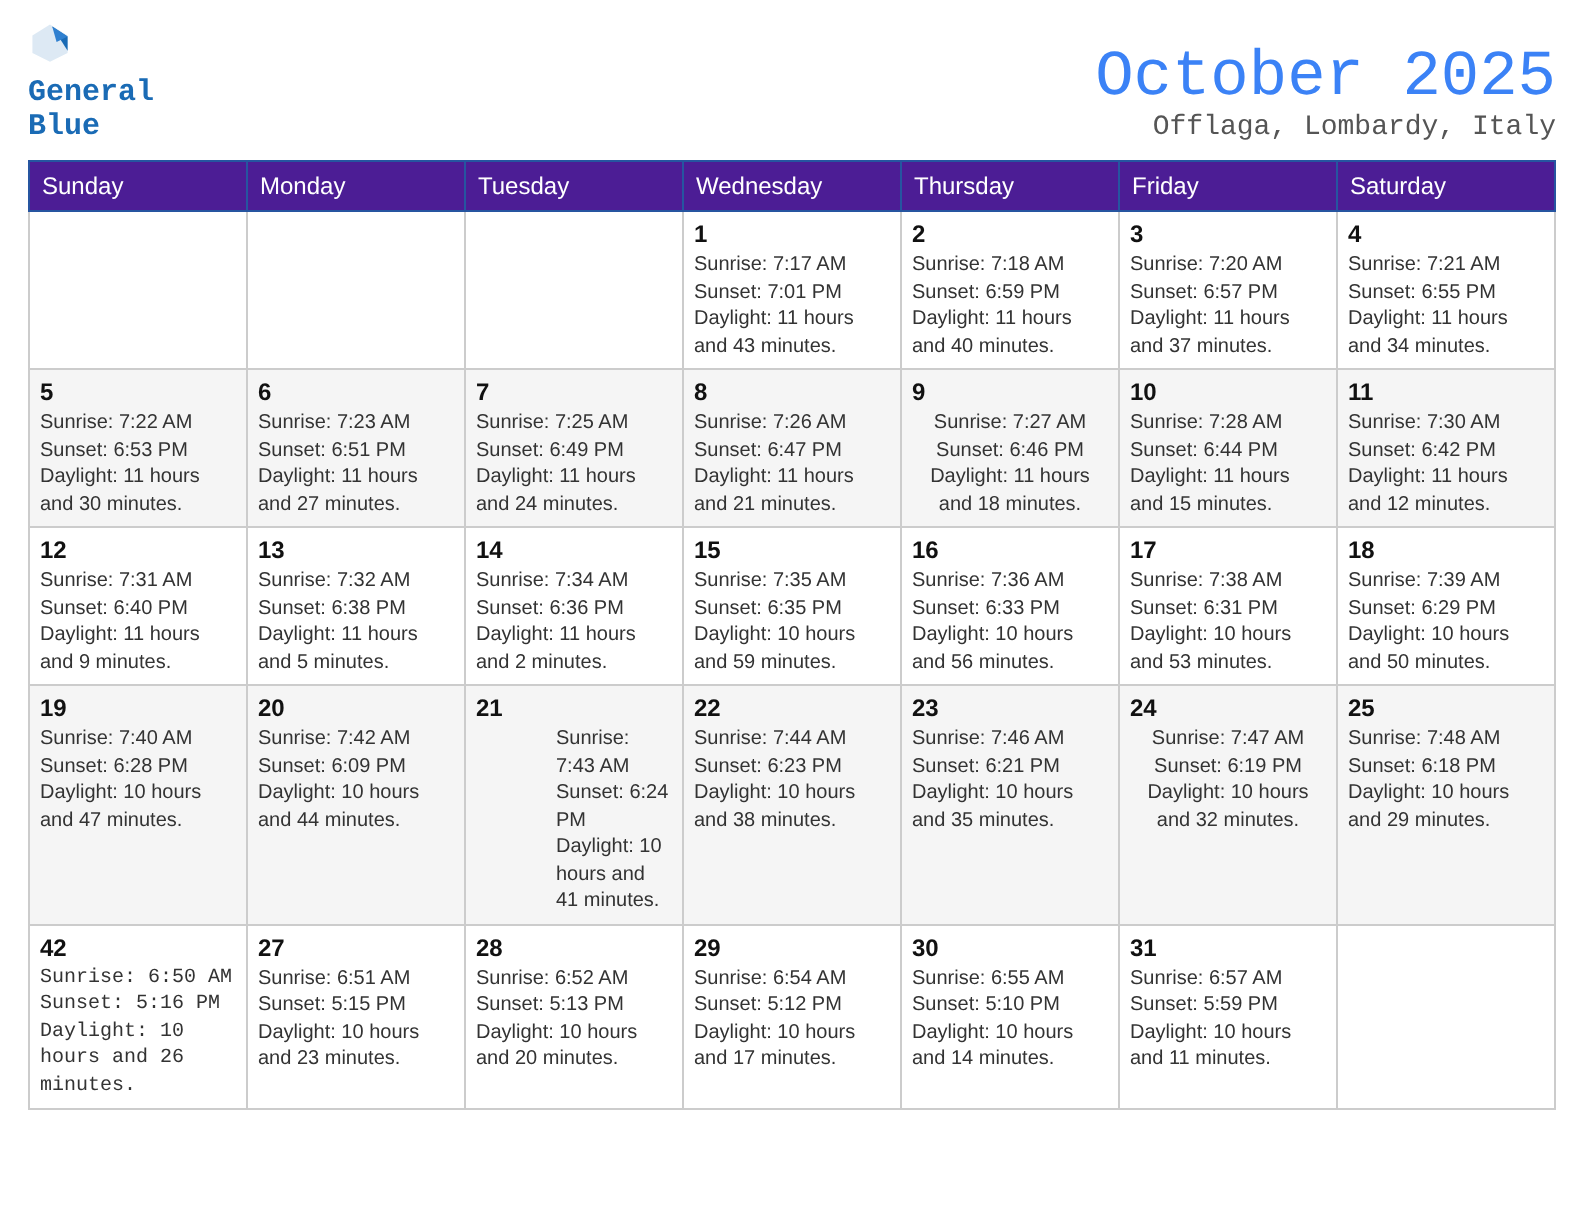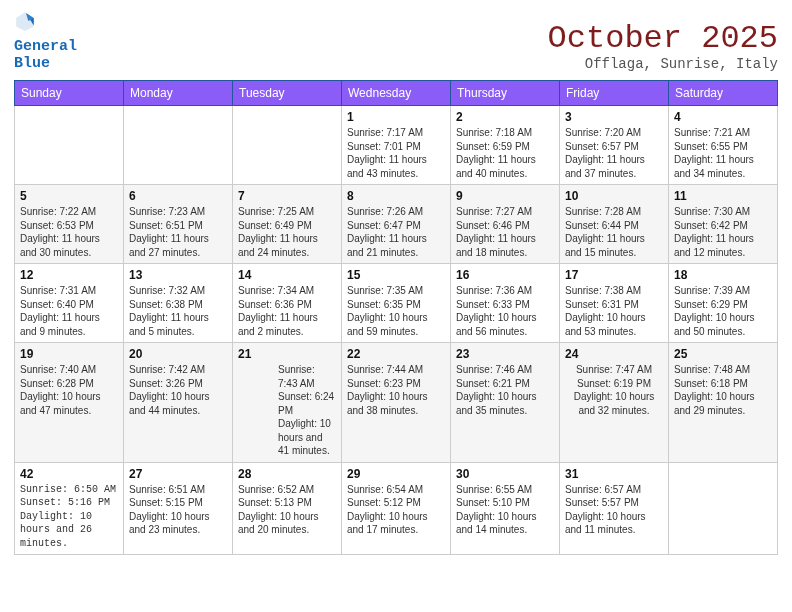--- a/index.html
+++ b/index.html
@@ -41,35 +41,35 @@
       width: 22px;
       height: 22px;
       margin-bottom: 2px;
     }
     .title-block {
       text-align: right;
     }
     .month-title {
       font-size: 32px;
       font-weight: 300;
-      color: #7f1d1d;
+      color: #3b82f6;
       line-height: 1.1;
     }
     .location-title {
       font-size: 14px;
       color: #555;
     }
     .calendar {
       width: 100%;
       border-collapse: collapse;
       border: 1px solid #ccc;
       font-size: 10.5px;
     }
     .calendar th {
-      background: #8b5cf6;
+      background: #4c1d95;
       color: #fff;
       text-align: left;
       padding: 5px 6px;
       font-size: 12px;
       font-weight: normal;
       border: 1px solid #2655a0;
     }
     .calendar td {
       border: 1px solid #ccc;
       vertical-align: top;
@@ -109,21 +109,21 @@
           <polygon points="22,6 36,15 26,20" fill="#3080d0"></polygon>
         </svg>
         <div class="logo-text">
           <div><span>General</span></div>
           <div><span>Blue</span></div>
         </div>
       </div>
     </div>
     <div class="title-block">
       <div class="month-title">October 2025</div>
-      <div class="location-title">Offlaga, Sunrise, Italy</div>
+      <div class="location-title">Offlaga, Lombardy, Italy</div>
     </div>
   </div>
 
   <table class="calendar">
     <thead>
       <tr id="weekday-header">
           <th>Sunday</th>
           <th>Monday</th>
           <th>Tuesday</th>
           <th>Wednesday</th>
@@ -182,21 +182,21 @@
 Daylight: 11 hours and 24 minutes.</div>
           </td>
           <td>
             <div class="day-number">8</div>
             <div class="day-info" style="white-space: pre-line;">Sunrise: 7:26 AM
 Sunset: 6:47 PM
 Daylight: 11 hours and 21 minutes.</div>
           </td>
           <td>
             <div class="day-number">9</div>
-            <div class="day-info" style="white-space: pre-line;">Sunrise: 7:27 AM
+            <div class="day-info" style="white-space: pre-line; text-align: center;">Sunrise: 7:27 AM
 Sunset: 6:46 PM
 Daylight: 11 hours and 18 minutes.</div>
           </td>
           <td>
             <div class="day-number">10</div>
             <div class="day-info" style="white-space: pre-line;">Sunrise: 7:28 AM
 Sunset: 6:44 PM
 Daylight: 11 hours and 15 minutes.</div>
           </td>
           <td>
@@ -253,21 +253,21 @@
         <tr>
           <td>
             <div class="day-number">19</div>
             <div class="day-info" style="white-space: pre-line;">Sunrise: 7:40 AM
 Sunset: 6:28 PM
 Daylight: 10 hours and 47 minutes.</div>
           </td>
           <td>
             <div class="day-number">20</div>
             <div class="day-info" style="white-space: pre-line;">Sunrise: 7:42 AM
-Sunset: 3:26 PM
+Sunset: 6:09 PM
 Daylight: 10 hours and 44 minutes.</div>
           </td>
           <td>
             <div class="day-number">21</div>
             <div class="day-info" style="white-space: pre-line; margin-left: 40px;">Sunrise: 7:43 AM
 Sunset: 6:24 PM
 Daylight: 10 hours and 41 minutes.</div>
           </td>
           <td>
             <div class="day-number">22</div>
@@ -321,20 +321,20 @@
           </td>
           <td>
             <div class="day-number">30</div>
             <div class="day-info" style="white-space: pre-line;">Sunrise: 6:55 AM
 Sunset: 5:10 PM
 Daylight: 10 hours and 14 minutes.</div>
           </td>
           <td>
             <div class="day-number">31</div>
             <div class="day-info" style="white-space: pre-line;">Sunrise: 6:57 AM
-Sunset: 5:57 PM
+Sunset: 5:59 PM
 Daylight: 10 hours and 11 minutes.</div>
           </td>
           <td class="empty"></td>
         </tr>
       </tbody>
   </table>
 </div>
 
 </body></html>

